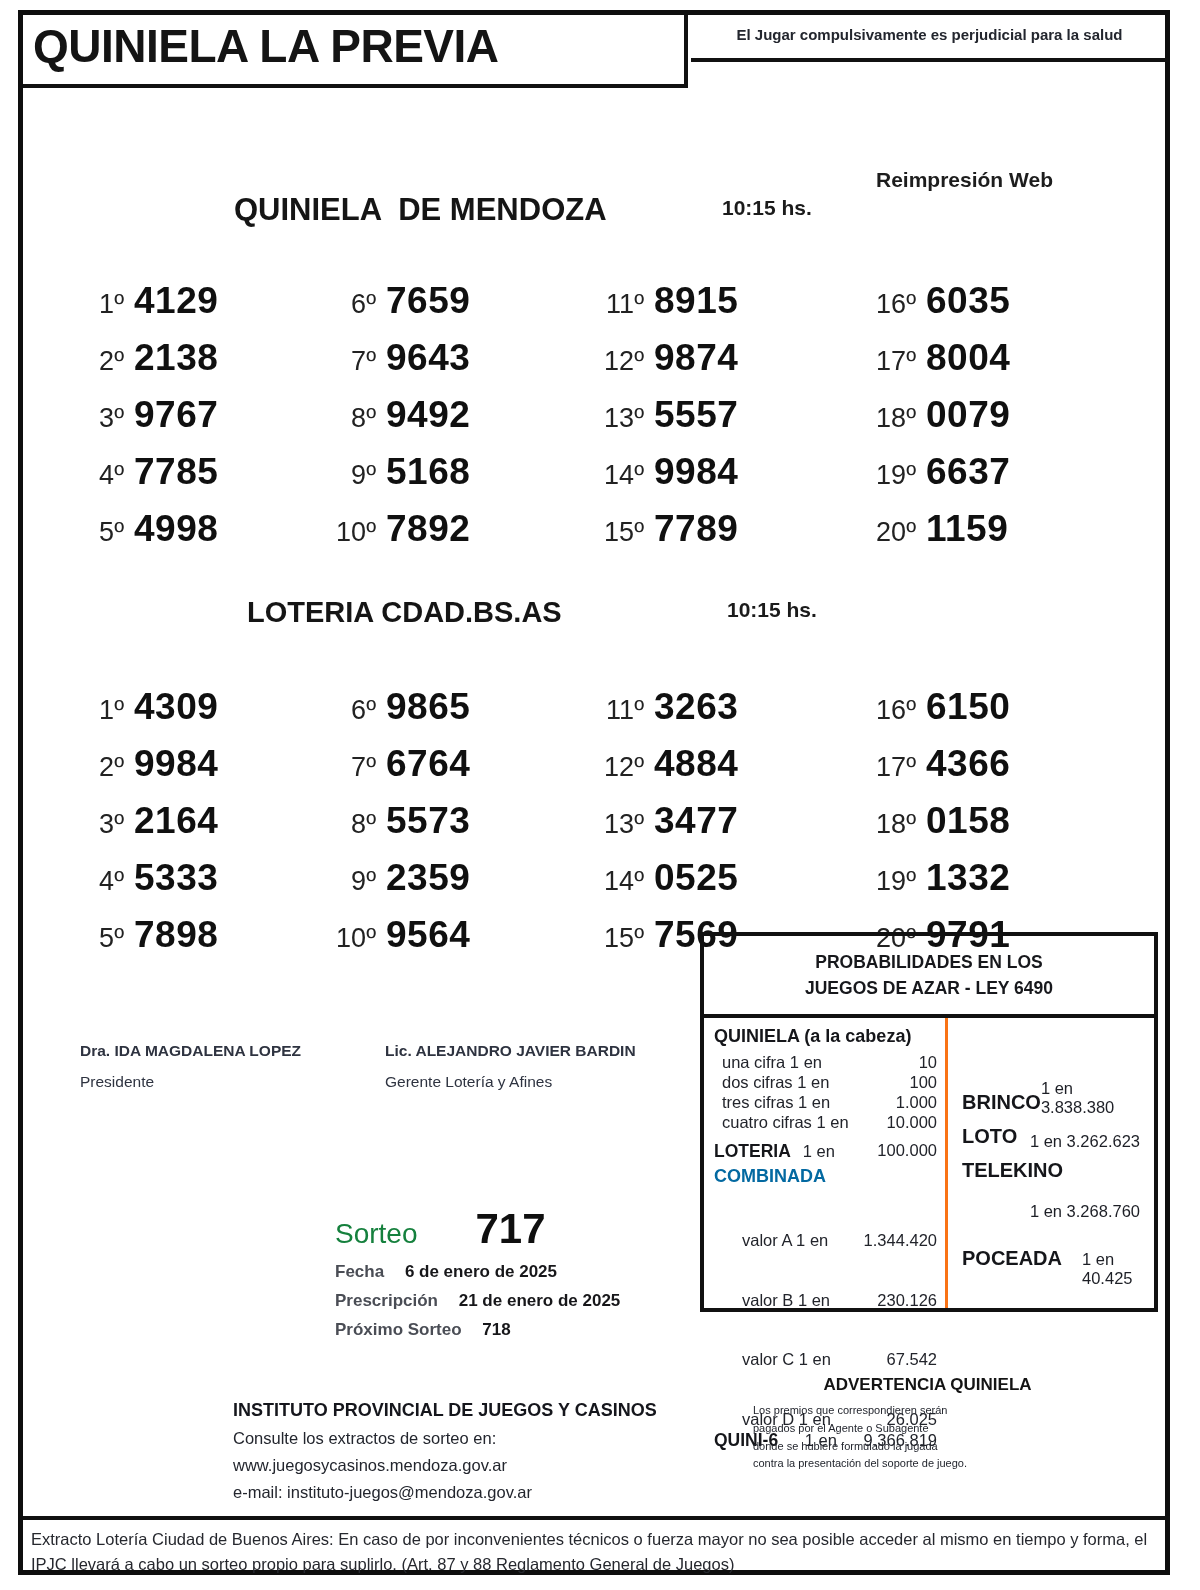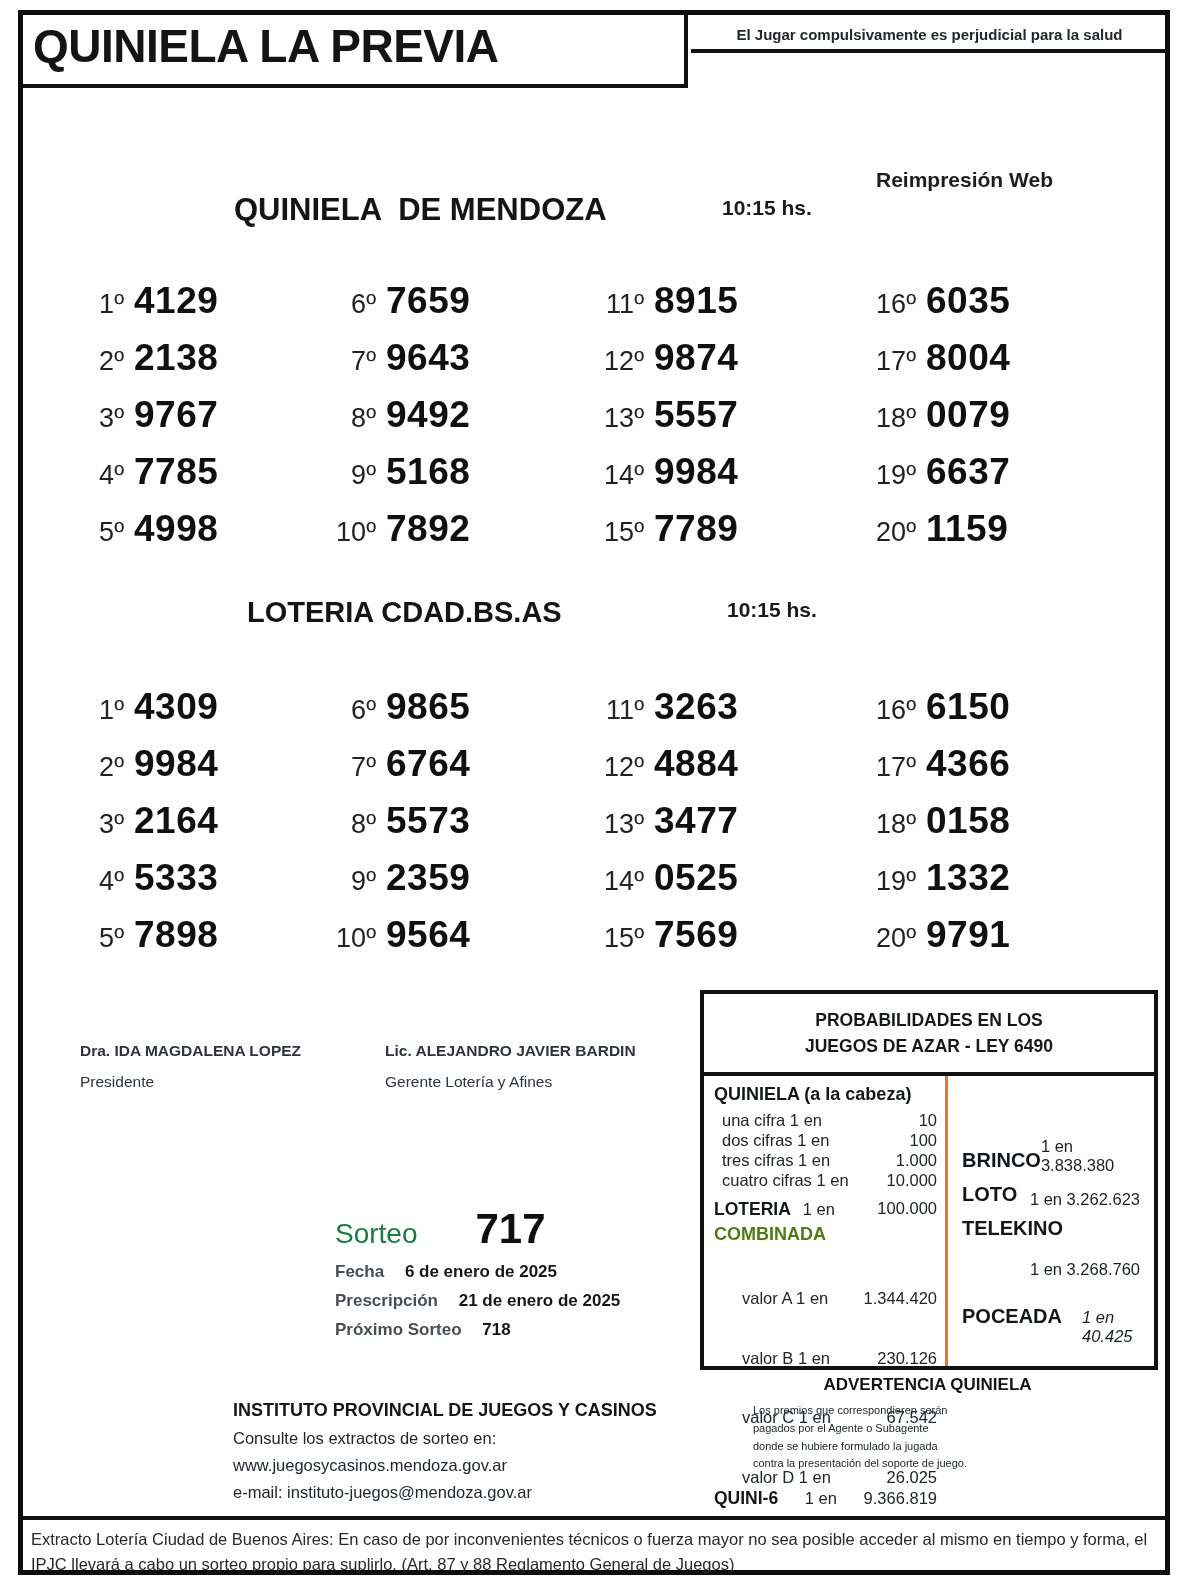--- a/index.html
+++ b/index.html
@@ -12,21 +12,21 @@
     border:5px solid #0e0e0e; box-sizing:border-box;
   }
   
   .title-cell{
     position:absolute; left:23px; top:15px; width:665px; height:73px;
     border-right:4px solid #111; border-bottom:4px solid #111; box-sizing:border-box;
     padding:4px 0 0 10px;
   }
   .doc-title{font-size:46px; font-weight:800; letter-spacing:-0.5px; color:#141414; white-space:nowrap;}
   .warning-cell{
-    position:absolute; left:691px; top:15px; width:477px; height:38px;
+    position:absolute; left:691px; top:15px; width:477px; height:47px;
     border-bottom:4px solid #111; box-sizing:border-box; text-align:center; padding-top:11px;
     font-size:15px; font-weight:700; color:#23262e;
   }
   .reprint{position:absolute; left:876px; top:168px; font-size:21px; font-weight:700; color:#1d1d1d;}
 
   
   .sec1-title{position:absolute; left:234px; top:192px; font-size:31px; font-weight:700; white-space:pre; color:#151515;}
   .sec1-time{position:absolute; left:722px; top:196px; font-size:21px; font-weight:700;}
   .sec2-title{position:absolute; left:247px; top:596px; font-size:29px; font-weight:700; white-space:pre; color:#151515;}
   .sec2-time{position:absolute; left:727px; top:598px; font-size:21px; font-weight:700;}
@@ -44,47 +44,47 @@
   .result-cell .num{font-size:37px; font-weight:700; color:#101010; letter-spacing:0.5px;}
 
   
   .sig{position:absolute; top:1042px; font-size:15.5px; color:#2e3340;}
   .sig .sig-name{font-weight:600;}
   .sig .sig-role{margin-top:13px;}
   #sig-1{left:80px;} #sig-2{left:385px;}
 
   
   .prob-box{
-    position:absolute; left:700px; top:990px; width:458px; height:380px;
+    position:absolute; left:700px; top:932px; width:458px; height:380px;
     border:4px solid #111; box-sizing:border-box; display:flex; flex-direction:column;
   }
   .prob-head{
     border-bottom:4px solid #111; height:78px; flex:none;
     display:flex; flex-direction:column; align-items:center; justify-content:center;
     font-size:17.5px; font-weight:700; line-height:1.5; color:#17181c;
   }
   .prob-body{display:flex; flex:1; min-height:0;}
   .prob-left{width:244px; flex:none; border-right:3px solid #f97316; box-sizing:border-box; padding:8px 8px 6px 10px; display:flex; flex-direction:column;}
   .prob-right{flex:1; padding:58px 14px 0 14px; box-sizing:border-box;}
   .q-title{font-size:18px; font-weight:700; margin-bottom:5px; color:#15161a;}
   .prob-row{display:flex; justify-content:space-between; align-items:baseline; font-size:16.5px; line-height:20px; padding-left:8px; color:#22242b;}
   .prob-row.indent{padding-left:28px; line-height:22.5px;margin-top:37px;}
   .loteria-row{display:flex; justify-content:space-between; align-items:flex-start; margin-top:9px; font-size:16.5px; color:#22242b;}
   .loteria-row .lhs{display:flex; gap:12px; align-items:baseline;}
   .bold-name{font-weight:700; font-size:17.5px; color:#15161a;}
-  .comb-title{font-size:18px; font-weight:700; margin:4px 0 5px 0; color:#4d7c0f;}
+  .comb-title{font-size:18px; font-weight:700; margin:4px 0 5px 0; color:#0369a1;}
   .quini-row{display:flex; justify-content:space-between; align-items:baseline; margin-top:auto; padding-bottom:2px; font-size:16.5px; color:#22242b;}
   .game{margin-bottom:11px; color:#1d1f26;}
   .game .gname{font-size:20px; font-weight:700; color:#15161a;}
   .game .gval{font-size:16.5px;}
   .game.stacked{display:flex; justify-content:space-between; align-items:flex-end;}
   .game.stacked .gval{position:relative; top:3px;}
   .game.below .below-val{text-align:right; margin-top:20px;}
   .game.inline{display:flex; align-items:baseline; margin-top:26px;}
-  .game.inline .gval{margin-left:20px;font-style:italic;}
+  .game.inline .gval{margin-left:20px;}
 
   
   .sorteo-block{position:absolute; left:335px; top:1205px; width:330px;}
   .sorteo-main{display:flex; align-items:baseline; gap:58px;}
   .sorteo-label{font-size:28px; color:#15803d;}
   .sorteo-number{font-size:42px; font-weight:700; color:#0f0f0f;}
   .info-row{margin-top:9px; font-size:17px; font-weight:700;}
   .info-label{color:#4a4d55; margin-right:16px;}
   .info-value{color:#17171a;}
 

